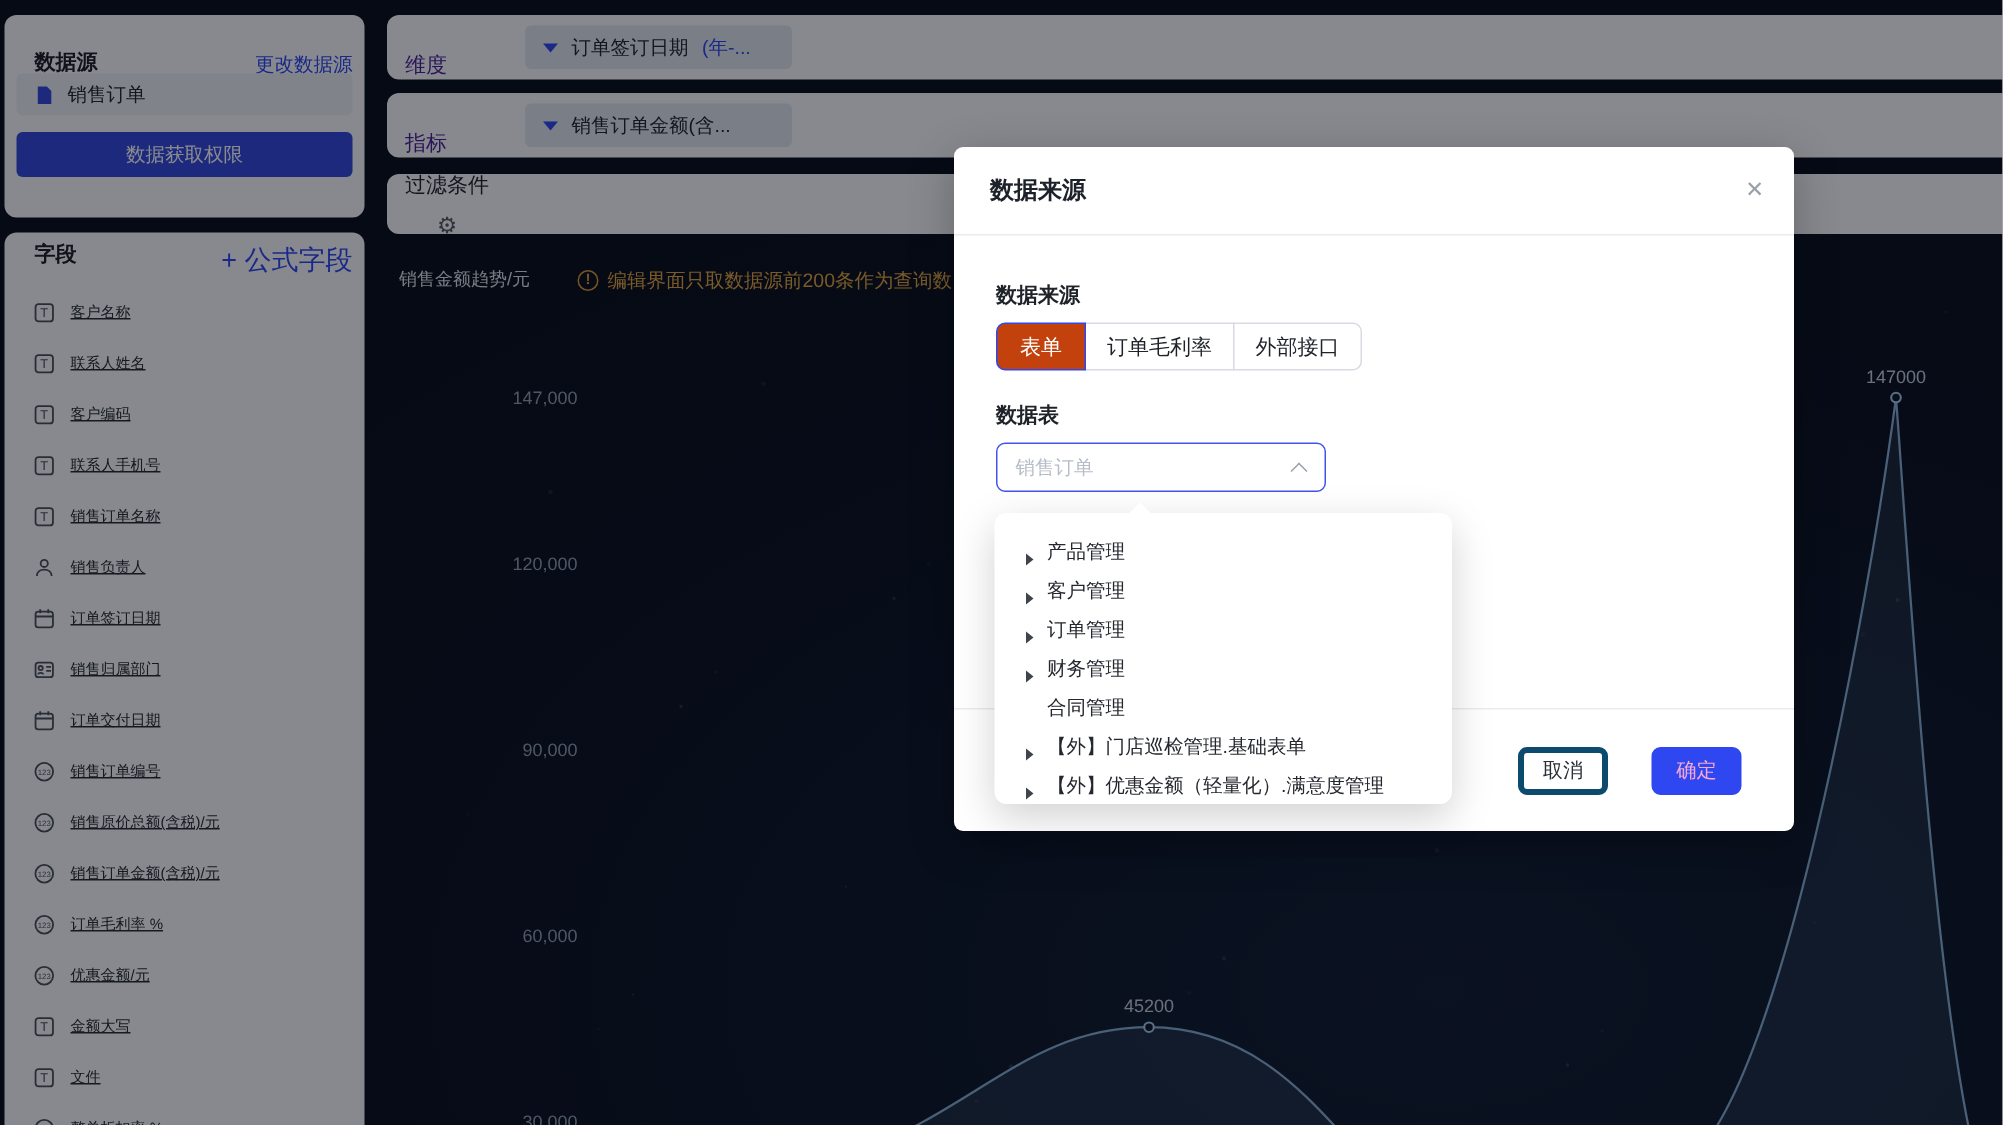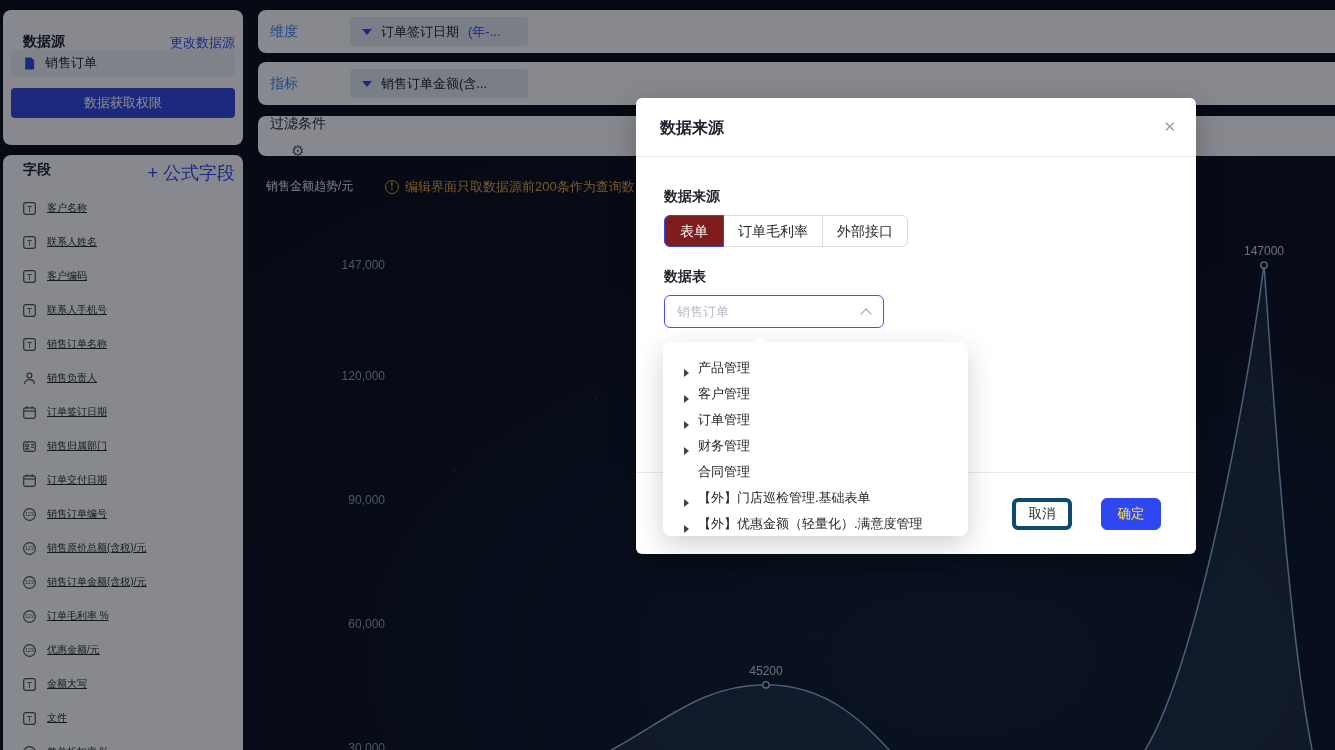--- a/index.html
+++ b/index.html
@@ -36,22 +36,22 @@
   .c2-link { position:absolute; right:8px; top:6px; font-size:18px; color:#2e47f1; cursor:pointer; }
   #field-list { position:absolute; left:0; top:36px; right:0; }
   .field-row { height:34px; display:flex; align-items:center; gap:10px; padding-left:19px; cursor:pointer; }
   .f-ic { width:15px; height:15px; display:inline-flex; }
   .f-ic svg { width:15px; height:15px; }
   .f-lb { font-size:10px; color:#26292f;text-decoration:underline; }
 
   .row1 { left:258px; top:10px; width:1090px; height:43px; }
   .row2 { left:258px; top:62px; width:1090px; height:43px; }
   .row3 { left:258px; top:116px; width:1090px; height:40px; display:flex; align-items:center; }
-  .row-label { position:absolute; left:12px; top:0; height:100%; display:flex; align-items:center;
-               font-size:14px; color:#3b82f6;text-align:right; }
+  .row-label { position:absolute; left:12px; top:12px; height:100%; display:flex; align-items:center;
+               font-size:14px; color:#4c1d95;text-align:right; }
   .chip { position:absolute; left:92px; top:7px; height:29px; width:178px; background:#e2e6ef;
           border-radius:4px; display:flex; align-items:center; gap:9px; padding:0 12px;
           font-size:13px; color:#20242b; white-space:nowrap; overflow:hidden; cursor:pointer; }
   .tri-down { width:0; height:0; border-left:5px solid transparent; border-right:5px solid transparent;
               border-top:6px solid #2e47f1; flex:none; }
   .chip .suffix { color:#2e47f1; }
   .row3-inner { display:flex; align-items:center; gap:10px; padding-left:12px; font-size:14px; color:#1d2026;flex-direction:column; }
   .gear { font-size:15px; color:#565b63; line-height:1; cursor:pointer; }
 
   
@@ -62,32 +62,32 @@
            border-radius:6px; z-index:20; box-shadow:0 8px 30px rgba(0,0,0,0.25); }
   .m-header { position:relative; height:59px; border-bottom:1px solid #eaebef; }
   .m-title { position:absolute; left:24px; top:0; line-height:59px; font-size:16px; font-weight:700; color:#1d2129; }
   .m-close { position:absolute; right:20px; top:21px; font-size:15px; color:#99a0a8; cursor:pointer; line-height:1; }
   .m-sec-label { position:absolute; left:28px; top:90px; font-size:14px; font-weight:700; color:#1f2329; }
   .tabs { position:absolute; left:28px; top:117px; height:32px; display:flex; }
   .tab { height:32px; line-height:30px; border:1px solid #d8dbe2; background:#fff; font-size:14px;
          color:#1f2329; padding:0 14px; margin-left:-1px; cursor:pointer; white-space:nowrap; }
   .tab:first-child { border-radius:6px 0 0 6px; margin-left:0; padding:0 15px; }
   .tab:last-child { border-radius:0 6px 6px 0; }
-  .tab.active { background:#7f1d1d; border-color:#2e47f1; color:#fff; z-index:1; }
+  .tab.active { background:#c2410c; border-color:#2e47f1; color:#fff; z-index:1; }
   .m-table-label { position:absolute; left:28px; top:170px; font-size:14px; font-weight:700; color:#1f2329; }
   .select { position:absolute; left:28px; top:197px; width:220px; height:33px; border:1.2px solid #4253f0;
             border-radius:6px; background:#fff; cursor:pointer; }
   .sel-ph { position:absolute; left:12px; top:0; line-height:31px; font-size:13px; color:#b6bcc8; }
   .chev-up { position:absolute; right:13px; top:14px; width:8px; height:8px;
              border-top:1.5px solid #9aa1ab; border-left:1.5px solid #9aa1ab; transform:rotate(45deg); }
   .m-footer-line { position:absolute; left:0; right:0; top:374px; border-top:1px solid #eaebef; }
   .btn { position:absolute; top:400px; width:60px; height:32px; border-radius:6px; font-size:13.5px;
          display:flex; align-items:center; justify-content:center; cursor:pointer; }
   .btn-cancel { left:376px; background:#fff; border:4px solid #0c4a6e; color:#2a2e35; }
-  .btn-ok { left:465px; background:#2e47f1; border:1px solid #2e47f1; color:#fde047; }
+  .btn-ok { left:465px; background:#2e47f1; border:1px solid #2e47f1; color:#f9a8d4; }
 
   
   .dropdown { position:absolute; left:663px; top:342px; width:305px; height:194px; background:#fff;
               border-radius:8px; z-index:30; box-shadow:0 9px 28px rgba(0,0,0,0.18); padding-top:9px; }
   .dd-caret { position:absolute; top:-5px; left:92px; width:10px; height:10px; background:#fff;
               transform:rotate(45deg); }
   .opt-row { height:26px; display:flex; align-items:flex-end; gap:9px; padding-left:21px; cursor:pointer; }
   .opt-caret { width:0; height:0; border-top:4px solid transparent; border-bottom:4px solid transparent;
                border-left:5px solid #3f434b; flex:none; }
   .opt-caret.hide { visibility:hidden; }

